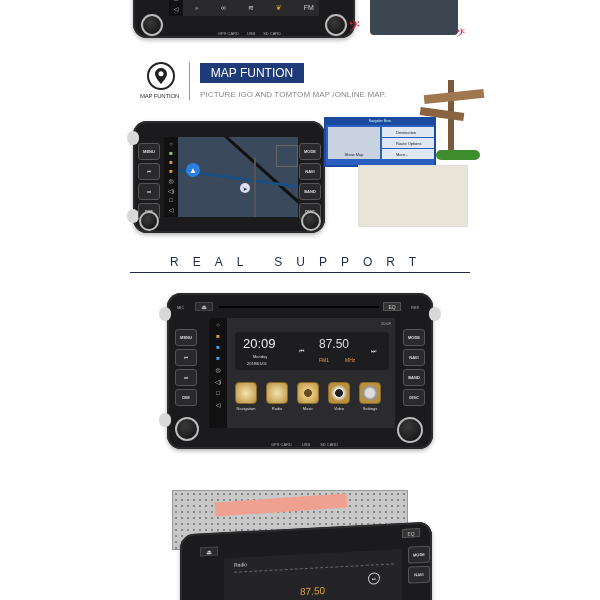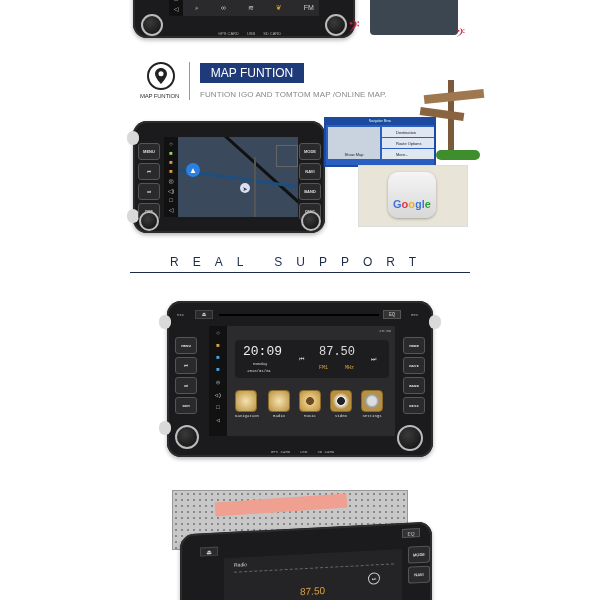--- a/index.html
+++ b/index.html
@@ -79,21 +79,21 @@
   <div class="abs" style="left:456px;top:26px;color:#d02040;font-size:14px;">𝄢</div>
 
   <div class="map-icon-wrap">
     <svg width="12" height="16" viewBox="0 0 12 16">
         <path d="M6 0C2.7 0 0 2.6 0 5.8 0 10 6 16 6 16s6-6 6-10.2C12 2.6 9.3 0 6 0zm0 8.3a2.5 2.5 0 110-5 2.5 2.5 0 010 5z" fill="#222"></path>
       </svg>
   </div>
   <div class="map-label">MAP FUNTION</div>
   <div class="vsep"></div>
   <div class="title-box">MAP FUNTION</div>
-  <div class="subtitle">FUNTION IGO AND TOMTOM MAP /ONLINE MAP.</div>
+  <div class="subtitle">PICTURE IGO AND TOMTOM MAP /ONLINE MAP.</div>
 
   <div class="unit" style="left:133px;top:121px;width:192px;height:112px;">
     <div class="ear" style="left:-6px;top:10px;"></div>
     <div class="ear" style="left:-6px;top:88px;"></div>
     <div class="btn-col" style="left:5px;top:22px;">
       <div class="hw-btn">MENU</div>
       <div class="hw-btn">⏮</div>
       <div class="hw-btn">⏭</div>
       <div class="hw-btn">DIM</div>
     </div>
@@ -130,32 +130,29 @@
     <div class="nav-left">
         <span>Show Map</span>
       </div>
     <div class="nav-right">
       <div class="nav-item">Destination</div>
       <div class="nav-item">Route Options</div>
       <div class="nav-item">More...</div>
     </div>
   </div>
   <div class="gmap"></div>
-  <div class="gtile">
-    <span style="background:linear-gradient(90deg,#3a6fd8 0 20%,#d33 20% 40%,#e8b020 40% 60%,#3a6fd8 60% 80%,#2a9a3a 80%);-webkit-background-clip:text;color:transparent;">Google</span>
-  </div>
   <div class="sign" style="left:448px;top:80px;width:6px;height:76px;background:#7a5a3a;"></div>
   <div class="sign" style="left:424px;top:92px;width:60px;height:9px;background:#a07850;transform:rotate(-6deg);"></div>
   <div class="sign" style="left:420px;top:110px;width:44px;height:8px;background:#8a6440;transform:rotate(8deg);"></div>
   <div class="sign" style="left:436px;top:150px;width:44px;height:10px;background:#3e8e2e;border-radius:6px;"></div>
 
   <div class="real-title">REAL SUPPORT</div>
   <div class="real-line"></div>
 
-  <div class="unit" style="left:167px;top:301px;width:266px;height:156px;font-family:Liberation Mono, monospace;">
+  <div class="unit" style="left:167px;top:293px;width:266px;height:156px;">
     <div class="ear" style="left:-8px;top:14px;"></div>
     <div class="ear" style="left:-8px;top:120px;"></div>
     <div class="ear" style="left:262px;top:14px;"></div>
     <div class="abs tiny" style="left:10px;top:12px;">MIC</div>
     <div class="abs" style="left:28px;top:9px;width:18px;height:9px;background:#2a2a2c;border:1px solid #444;color:#ccc;font-size:6px;text-align:center;line-height:8px;">⏏</div>
     <div class="abs" style="left:52px;top:13px;width:160px;height:2px;background:#000;"></div>
     <div class="abs" style="left:216px;top:9px;width:18px;height:9px;background:#333;border:1px solid #555;color:#ccc;font-size:5px;text-align:center;line-height:8px;">EQ</div>
     <div class="abs tiny" style="left:244px;top:12px;">RES</div>
 
     <div class="btn-col" style="left:8px;top:36px;">

